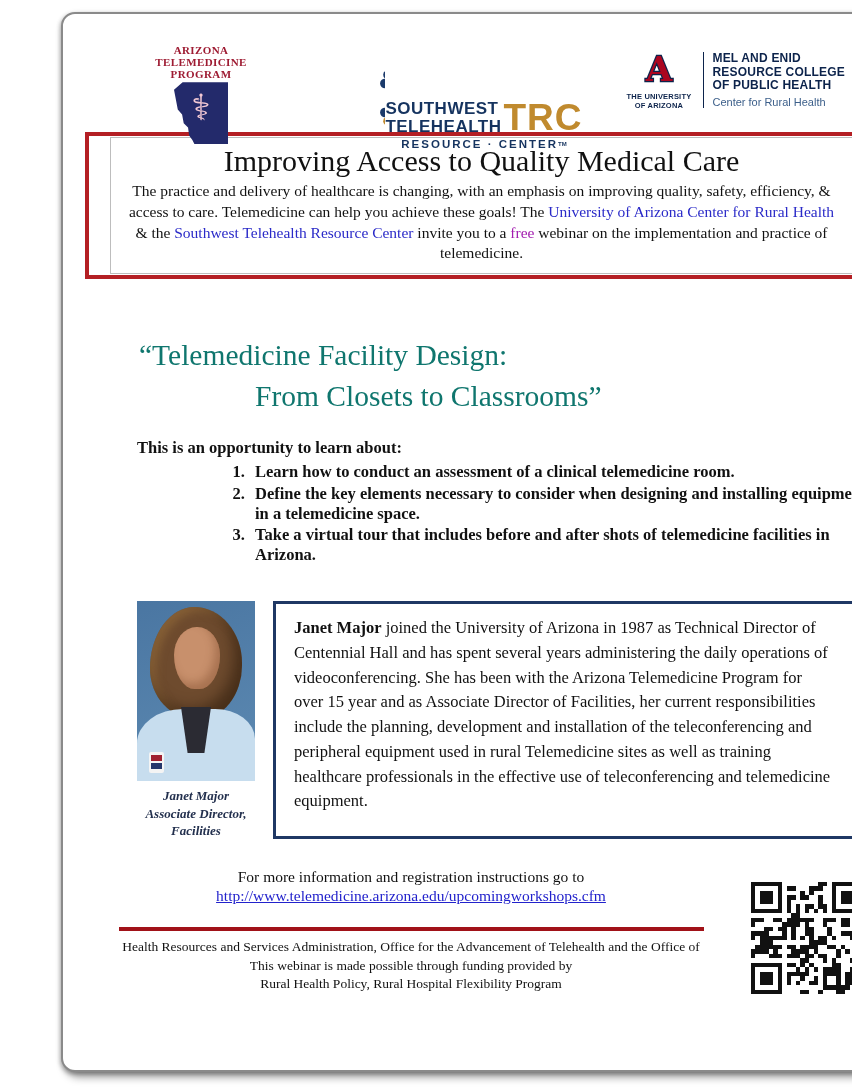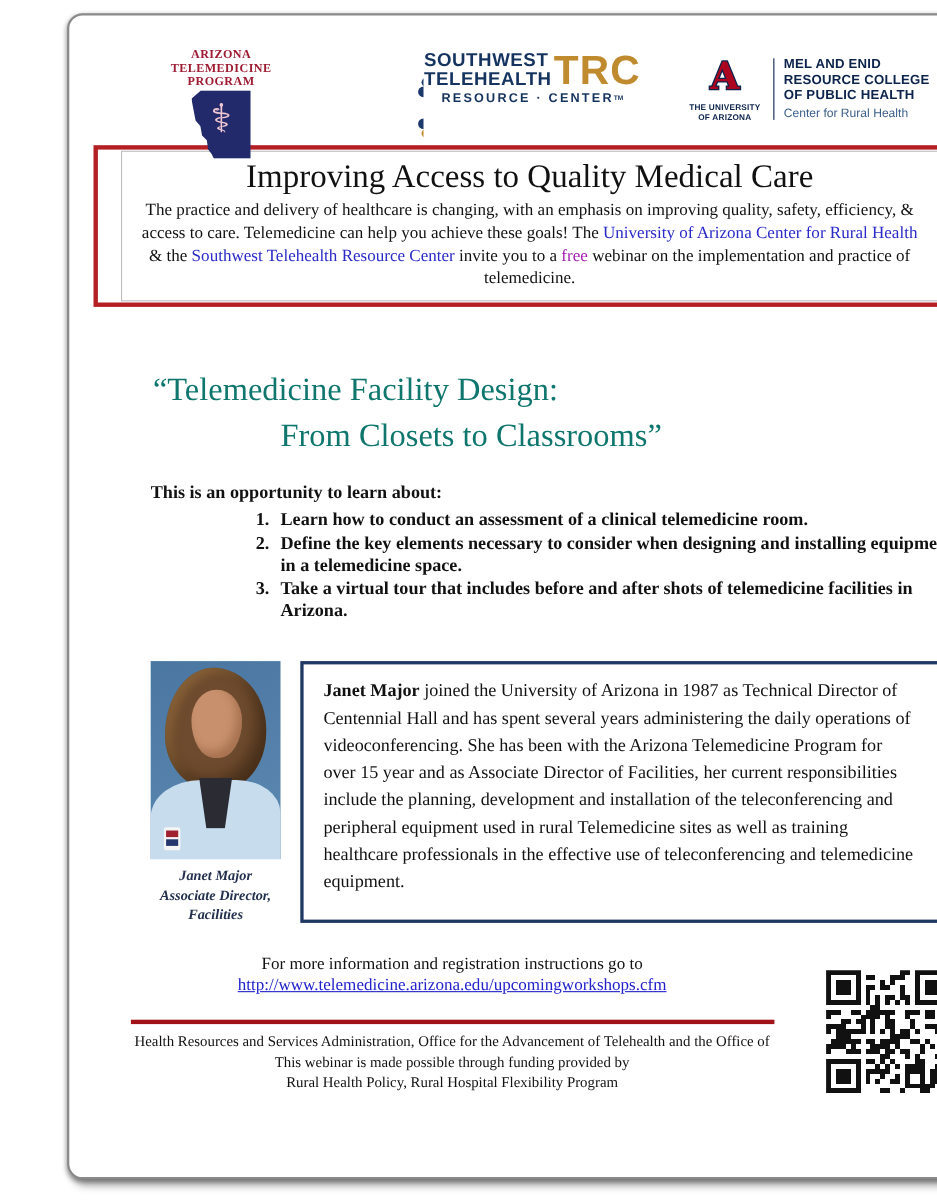--- a/index.html
+++ b/index.html
@@ -14,21 +14,21 @@
   .logos{display:flex;align-items:flex-start;justify-content:space-between;
          padding:30px 34px 6px 78px;height:108px;box-sizing:border-box;
          font-family:"Liberation Sans","DejaVu Sans",sans-serif;}
   .atp{width:120px;text-align:center;}
   .atp-text{color:#9e1b32;font-family:"Liberation Serif",serif;font-weight:bold;
             font-size:11px;line-height:1.1;letter-spacing:.4px;text-transform:uppercase;}
   .az-state{width:54px;height:62px;margin:2px auto 0;background:#232a6b;position:relative;
             clip-path:polygon(16% 0,100% 0,100% 100%,38% 100%,34% 93%,28% 86%,26% 73%,18% 66%,15% 52%,7% 44%,0 12%);}
   .az-state .cad{position:absolute;left:0;right:0;top:8px;text-align:center;color:#f3c9d4;font-size:36px;line-height:1;}
 
-  .swtrc{display:flex;align-items:flex-start;margin-top:2px;}
+  .swtrc{display:flex;align-items:flex-end;margin-top:2px;}
   .sw-grid{display:grid;grid-template-columns:auto auto;grid-template-rows:auto auto auto;align-items:center;}
   .sw-word{color:#15335f;font-weight:bold;font-size:17px;letter-spacing:.5px;line-height:1.02;}
   .sw-trc{grid-row:1/3;grid-column:2;color:#c08a2e;font-weight:bold;font-size:37px;line-height:.85;letter-spacing:1px;margin-left:2px;}
   .sw-rc{grid-column:1/3;color:#15335f;font-size:11.5px;font-weight:bold;letter-spacing:2px;text-align:center;margin-top:3px;}
   .sw-rc .tm{font-size:6px;letter-spacing:0;vertical-align:2px;}
 
   .ua{display:flex;align-items:center;margin-top:6px;}
   .ua-left{text-align:center;width:72px;}
   .ua-univ{color:#0c234b;font-size:7.5px;font-weight:bold;line-height:1.2;letter-spacing:.2px;}
   .ua-divider{width:1.5px;height:56px;background:#0c234b;margin:0 8px;}

